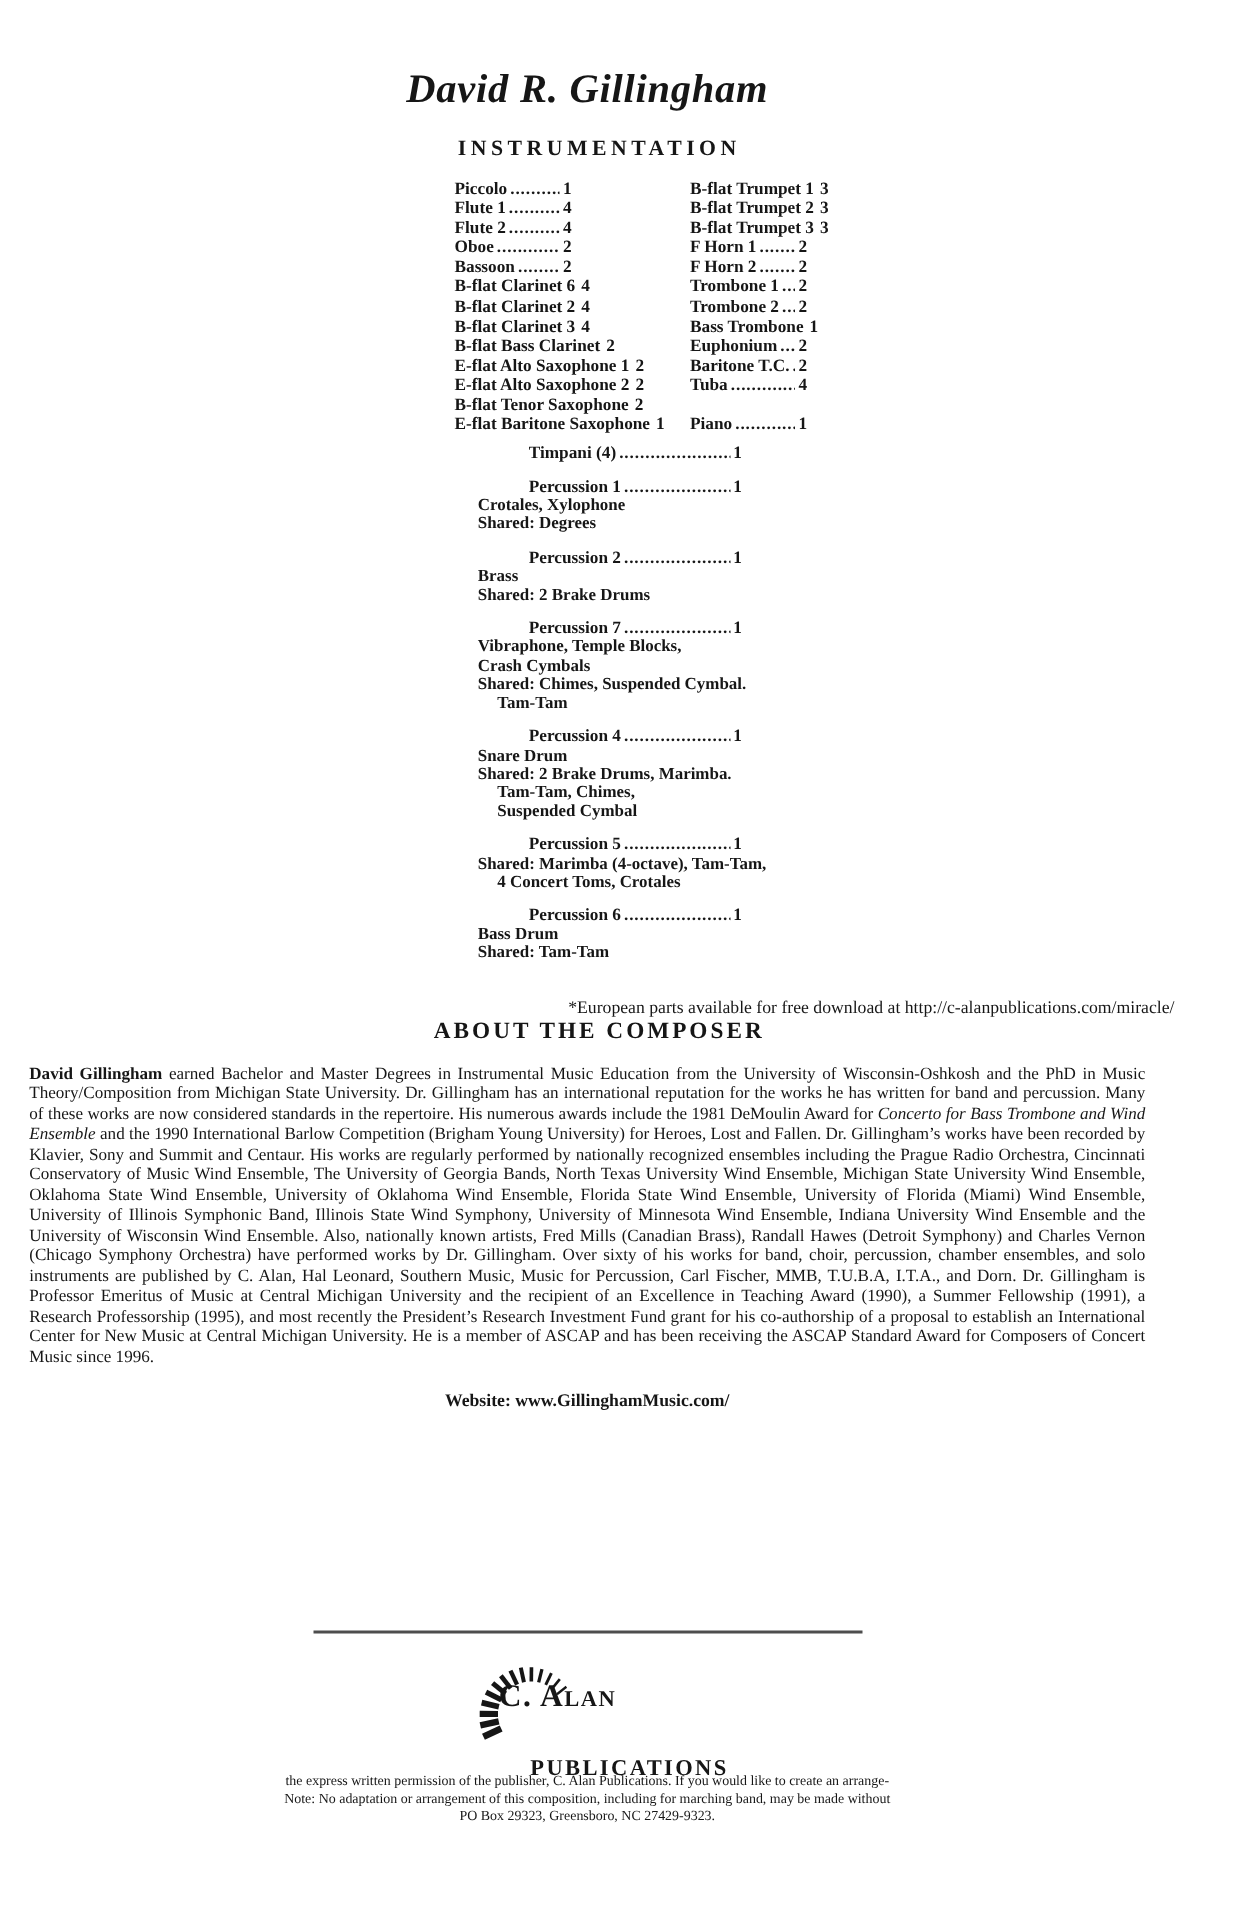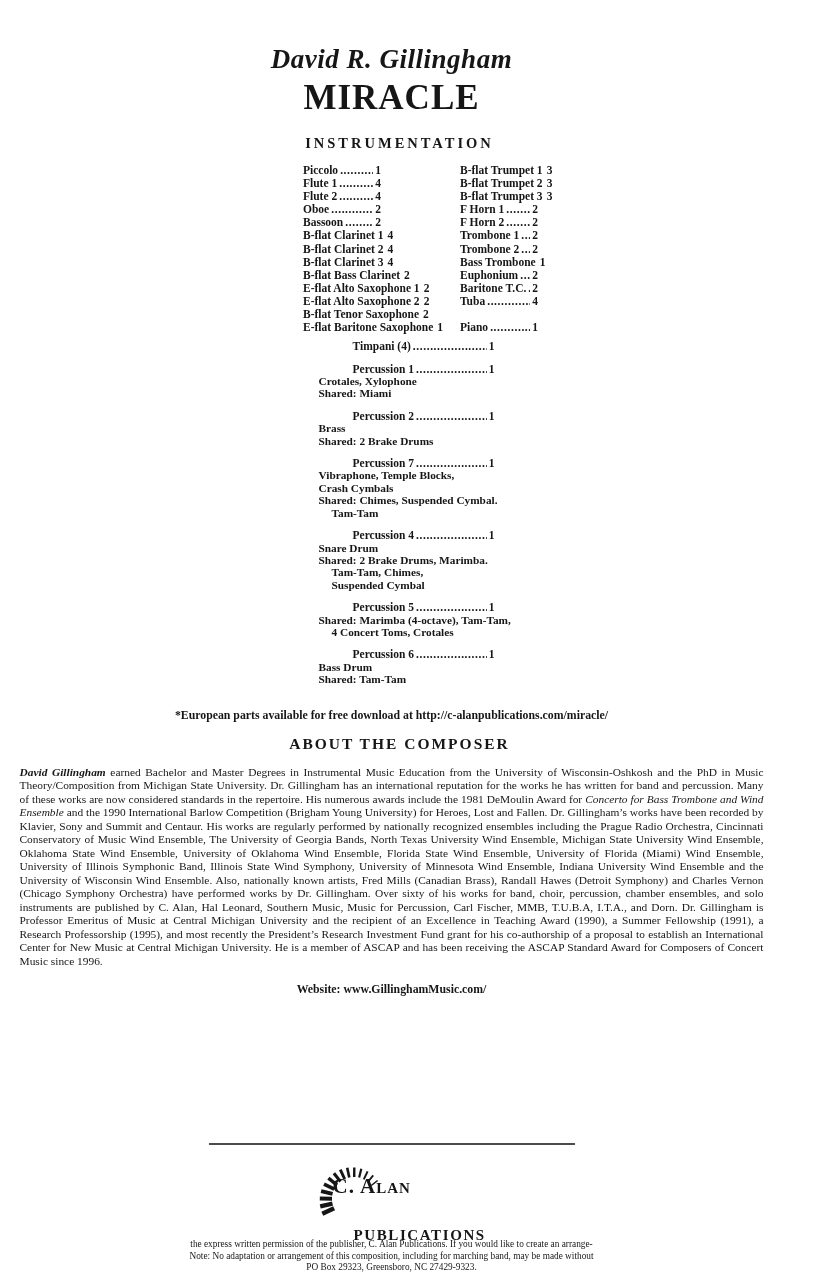--- a/index.html
+++ b/index.html
@@ -14,21 +14,21 @@
     text-align:center;font-style:italic;font-weight:bold;
     font-size:27px;line-height:34px;letter-spacing:0.5px;
   }
   .work-title{
     text-align:center;font-weight:bold;font-size:35px;line-height:44px;letter-spacing:1px;
   }
   .section-heading{
     text-align:center;font-weight:bold;padding-left:16px;
   }
   .inst-heading{font-size:14.5px;letter-spacing:3px;margin-top:14px;line-height:18px;}
-  .about-heading{font-size:15.5px;letter-spacing:2px;margin-top:12px;line-height:20px;}
+  .about-heading{font-size:15.5px;letter-spacing:2px;line-height:20px;}
 
   .columns{
     display:flex;justify-content:center;gap:31px;margin-top:12px;
     transform:translateX(5px);
   }
   .col{width:126px;}
   .inst-row{
     display:flex;align-items:baseline;
     font-weight:bold;font-size:11.5px;line-height:13.1px;white-space:nowrap;
   }
@@ -42,28 +42,28 @@
     width:190px;margin:6px auto 0;position:relative;left:8px;
   }
   .perc-group{margin-bottom:10px;}
   .perc-group .inst-row{line-height:12.4px;}
   .sub{
     font-weight:bold;font-size:11.3px;line-height:12.4px;padding-left:14px;white-space:nowrap;
   }
   .sub.i2{padding-left:27px;}
 
   .euro-note{
-    margin-top:22px;text-align:center;font-weight:bold;font-size:11.8px;line-height:14px;
+    margin-top:22px;text-align:right;font-weight:normal;font-size:11.8px;line-height:14px;
   }
 
   .bio{
     width:744px;margin:12px auto 0;text-align:justify;
     font-size:11.4px;line-height:13.5px;
   }
-  .bio .lead{font-weight:bold;font-style:italic;}
+  .bio .lead{font-weight:bold;}
   .bio .it{font-style:italic;}
 
   .website{margin-top:14px;text-align:center;font-weight:bold;font-size:11.8px;line-height:14px;}
 
   .rule{width:366px;height:2px;background:#4d4d4d;margin:147px auto 0;}
 
   .logo{width:190px;height:80px;margin:10px auto 0;position:relative;}
   .logo svg{position:absolute;left:0;top:0;width:190px;height:80px;}
   .logo-name{
     position:absolute;left:36px;top:14px;
@@ -75,21 +75,20 @@
   }
 
   .footer-note{margin-top:4px;text-align:center;font-size:9.3px;line-height:11.7px;}
 </style>
 </head>
 <body>
 
 <div class="page">
 
   <div class="composer">David R. Gillingham</div>
-  <div class="work-title">MIRACLE</div>
   <div class="section-heading inst-heading">INSTRUMENTATION</div>
 
   <div class="columns">
     <div class="col">
       <div class="inst-row">
           <span class="lbl">Piccolo</span>
           <span class="dots"></span>
           <span class="cnt">1</span>
         </div>
       <div class="inst-row">
@@ -106,21 +105,21 @@
           <span class="lbl">Oboe</span>
           <span class="dots"></span>
           <span class="cnt">2</span>
         </div>
       <div class="inst-row">
           <span class="lbl">Bassoon</span>
           <span class="dots"></span>
           <span class="cnt">2</span>
         </div>
       <div class="inst-row">
-          <span class="lbl">B-flat Clarinet 1</span>
+          <span class="lbl">B-flat Clarinet 6</span>
           <span class="dots"></span>
           <span class="cnt">4</span>
         </div>
       <div class="inst-row">
           <span class="lbl">B-flat Clarinet 2</span>
           <span class="dots"></span>
           <span class="cnt">4</span>
         </div>
       <div class="inst-row">
           <span class="lbl">B-flat Clarinet 3</span>
@@ -226,21 +225,21 @@
           <span class="cnt">1</span>
         </div>
     </div>
     <div class="perc-group">
       <div class="inst-row">
           <span class="lbl">Percussion 1</span>
           <span class="dots"></span>
           <span class="cnt">1</span>
         </div>
       <div class="sub i1">Crotales, Xylophone</div>
-      <div class="sub i1">Shared: Miami</div>
+      <div class="sub i1">Shared: Degrees</div>
     </div>
     <div class="perc-group">
       <div class="inst-row">
           <span class="lbl">Percussion 2</span>
           <span class="dots"></span>
           <span class="cnt">1</span>
         </div>
       <div class="sub i1">Brass</div>
       <div class="sub i1">Shared: 2 Brake Drums</div>
     </div>

